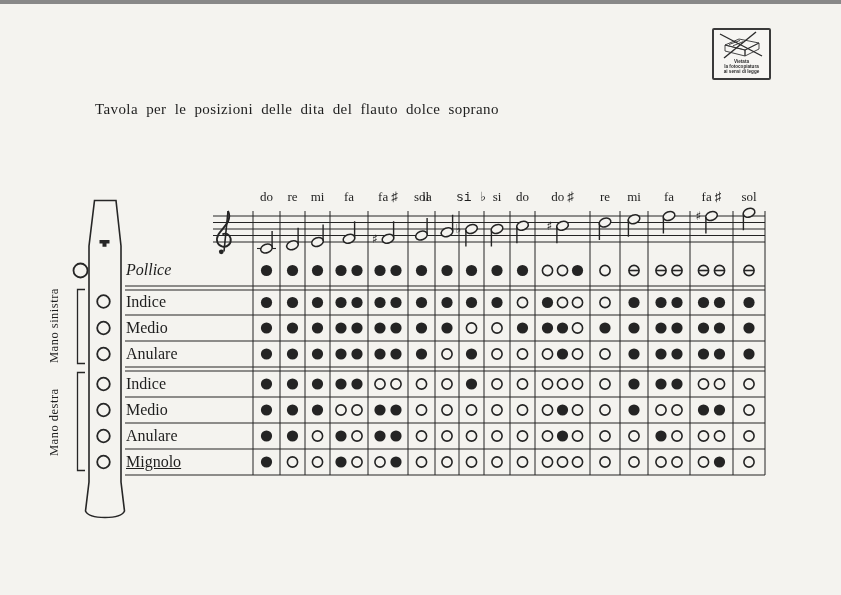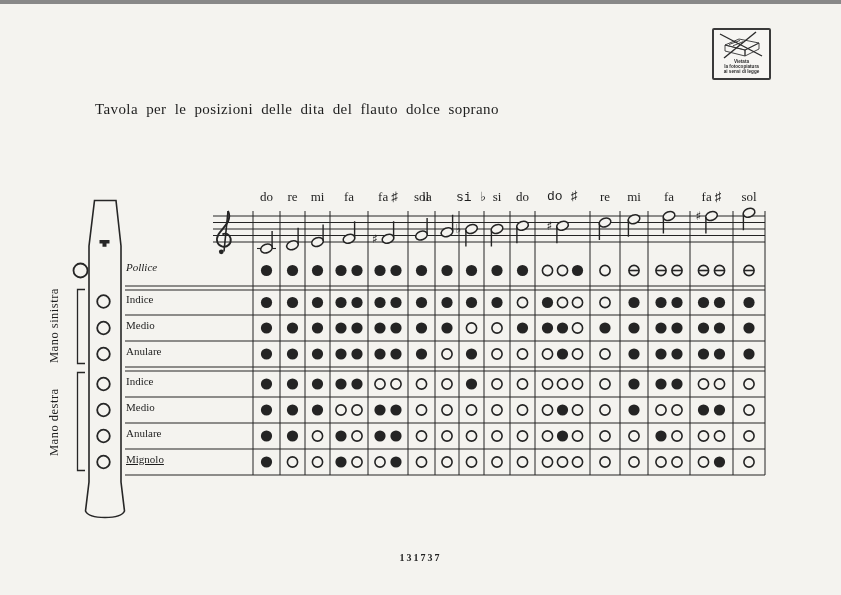--- a/index.html
+++ b/index.html
@@ -10,21 +10,21 @@
          font-size:10px;font-weight:bold;letter-spacing:2px;}
   .stamp{position:absolute;left:712px;top:24px;width:55px;height:48px;border:2px solid #3a3a3a;
          border-radius:2px;background:rgba(255,255,255,.25);}
   .stamp-art{display:block;margin:1px auto 0;}
   .stamp-text{font-family:"Liberation Sans","DejaVu Sans",sans-serif;font-size:4.6px;line-height:5.2px;
               text-align:center;font-weight:bold;color:#2c2c2c;}
   .hand-label{position:absolute;left:47px;width:15px;font-size:12.5px;letter-spacing:.5px;
               writing-mode:vertical-rl;transform:rotate(180deg);text-align:center;white-space:nowrap;}
   #hand-left{top:280px;height:84px;}
   #hand-right{top:370px;height:96px;}
-  .row-label{position:absolute;left:126px;font-size:11px;white-space:nowrap;}
+  .row-label{position:absolute;left:126px;font-size:16px;white-space:nowrap;}
   .row-label.italic{font-style:italic;}
   .note-label{position:absolute;top:185px;width:46px;text-align:center;font-size:13px;white-space:nowrap;
               font-family:"Liberation Serif","DejaVu Sans",serif;}
   svg.layer{position:absolute;left:0;top:0;}
 </style>
 </head>
 <body>
 
 <div class="page">
 
@@ -344,30 +344,29 @@
       <div class="note-label" style="left: 243.5px;">do</div>
       <div class="note-label" style="left: 269.5px;">re</div>
       <div class="note-label" style="left: 294.5px;">mi</div>
       <div class="note-label" style="left: 326px;">fa</div>
       <div class="note-label" style="left: 365px;">fa ♯</div>
       <div class="note-label" style="left: 398.5px;">sol</div>
       <div class="note-label" style="left: 404px;">la</div>
       <div class="note-label" style="left: 448.5px; font-family: Liberation Mono, monospace;">si ♭</div>
       <div class="note-label" style="left: 474px; font-family: Liberation Serif, serif;">si</div>
       <div class="note-label" style="left: 499.5px;">do</div>
-      <div class="note-label" style="left: 539.5px; font-family: Liberation Mono, monospace;">do ♯</div>
+      <div class="note-label" style="left: 539.5px;">do ♯</div>
       <div class="note-label" style="left: 582px;">re</div>
       <div class="note-label" style="left: 611px;">mi</div>
       <div class="note-label" style="left: 646px;">fa</div>
       <div class="note-label" style="left: 688.5px;">fa ♯</div>
       <div class="note-label" style="left: 726px;">sol</div>
       <div class="row-label italic" style="top: 257px;">Pollice</div>
       <div class="row-label" style="top: 289px;">Indice</div>
       <div class="row-label" style="top: 314.5px;">Medio</div>
       <div class="row-label" style="top: 340.5px;">Anulare</div>
       <div class="row-label" style="top: 370.5px;">Indice</div>
       <div class="row-label" style="top: 396.5px;">Medio</div>
       <div class="row-label" style="top: 422.5px;">Anulare</div>
       <div class="row-label" style="top: 448.5px; text-decoration: underline;">Mignolo</div>
     </div>
 
-  <div class="plate">131737</div>
 </div>
 
 </body></html>

